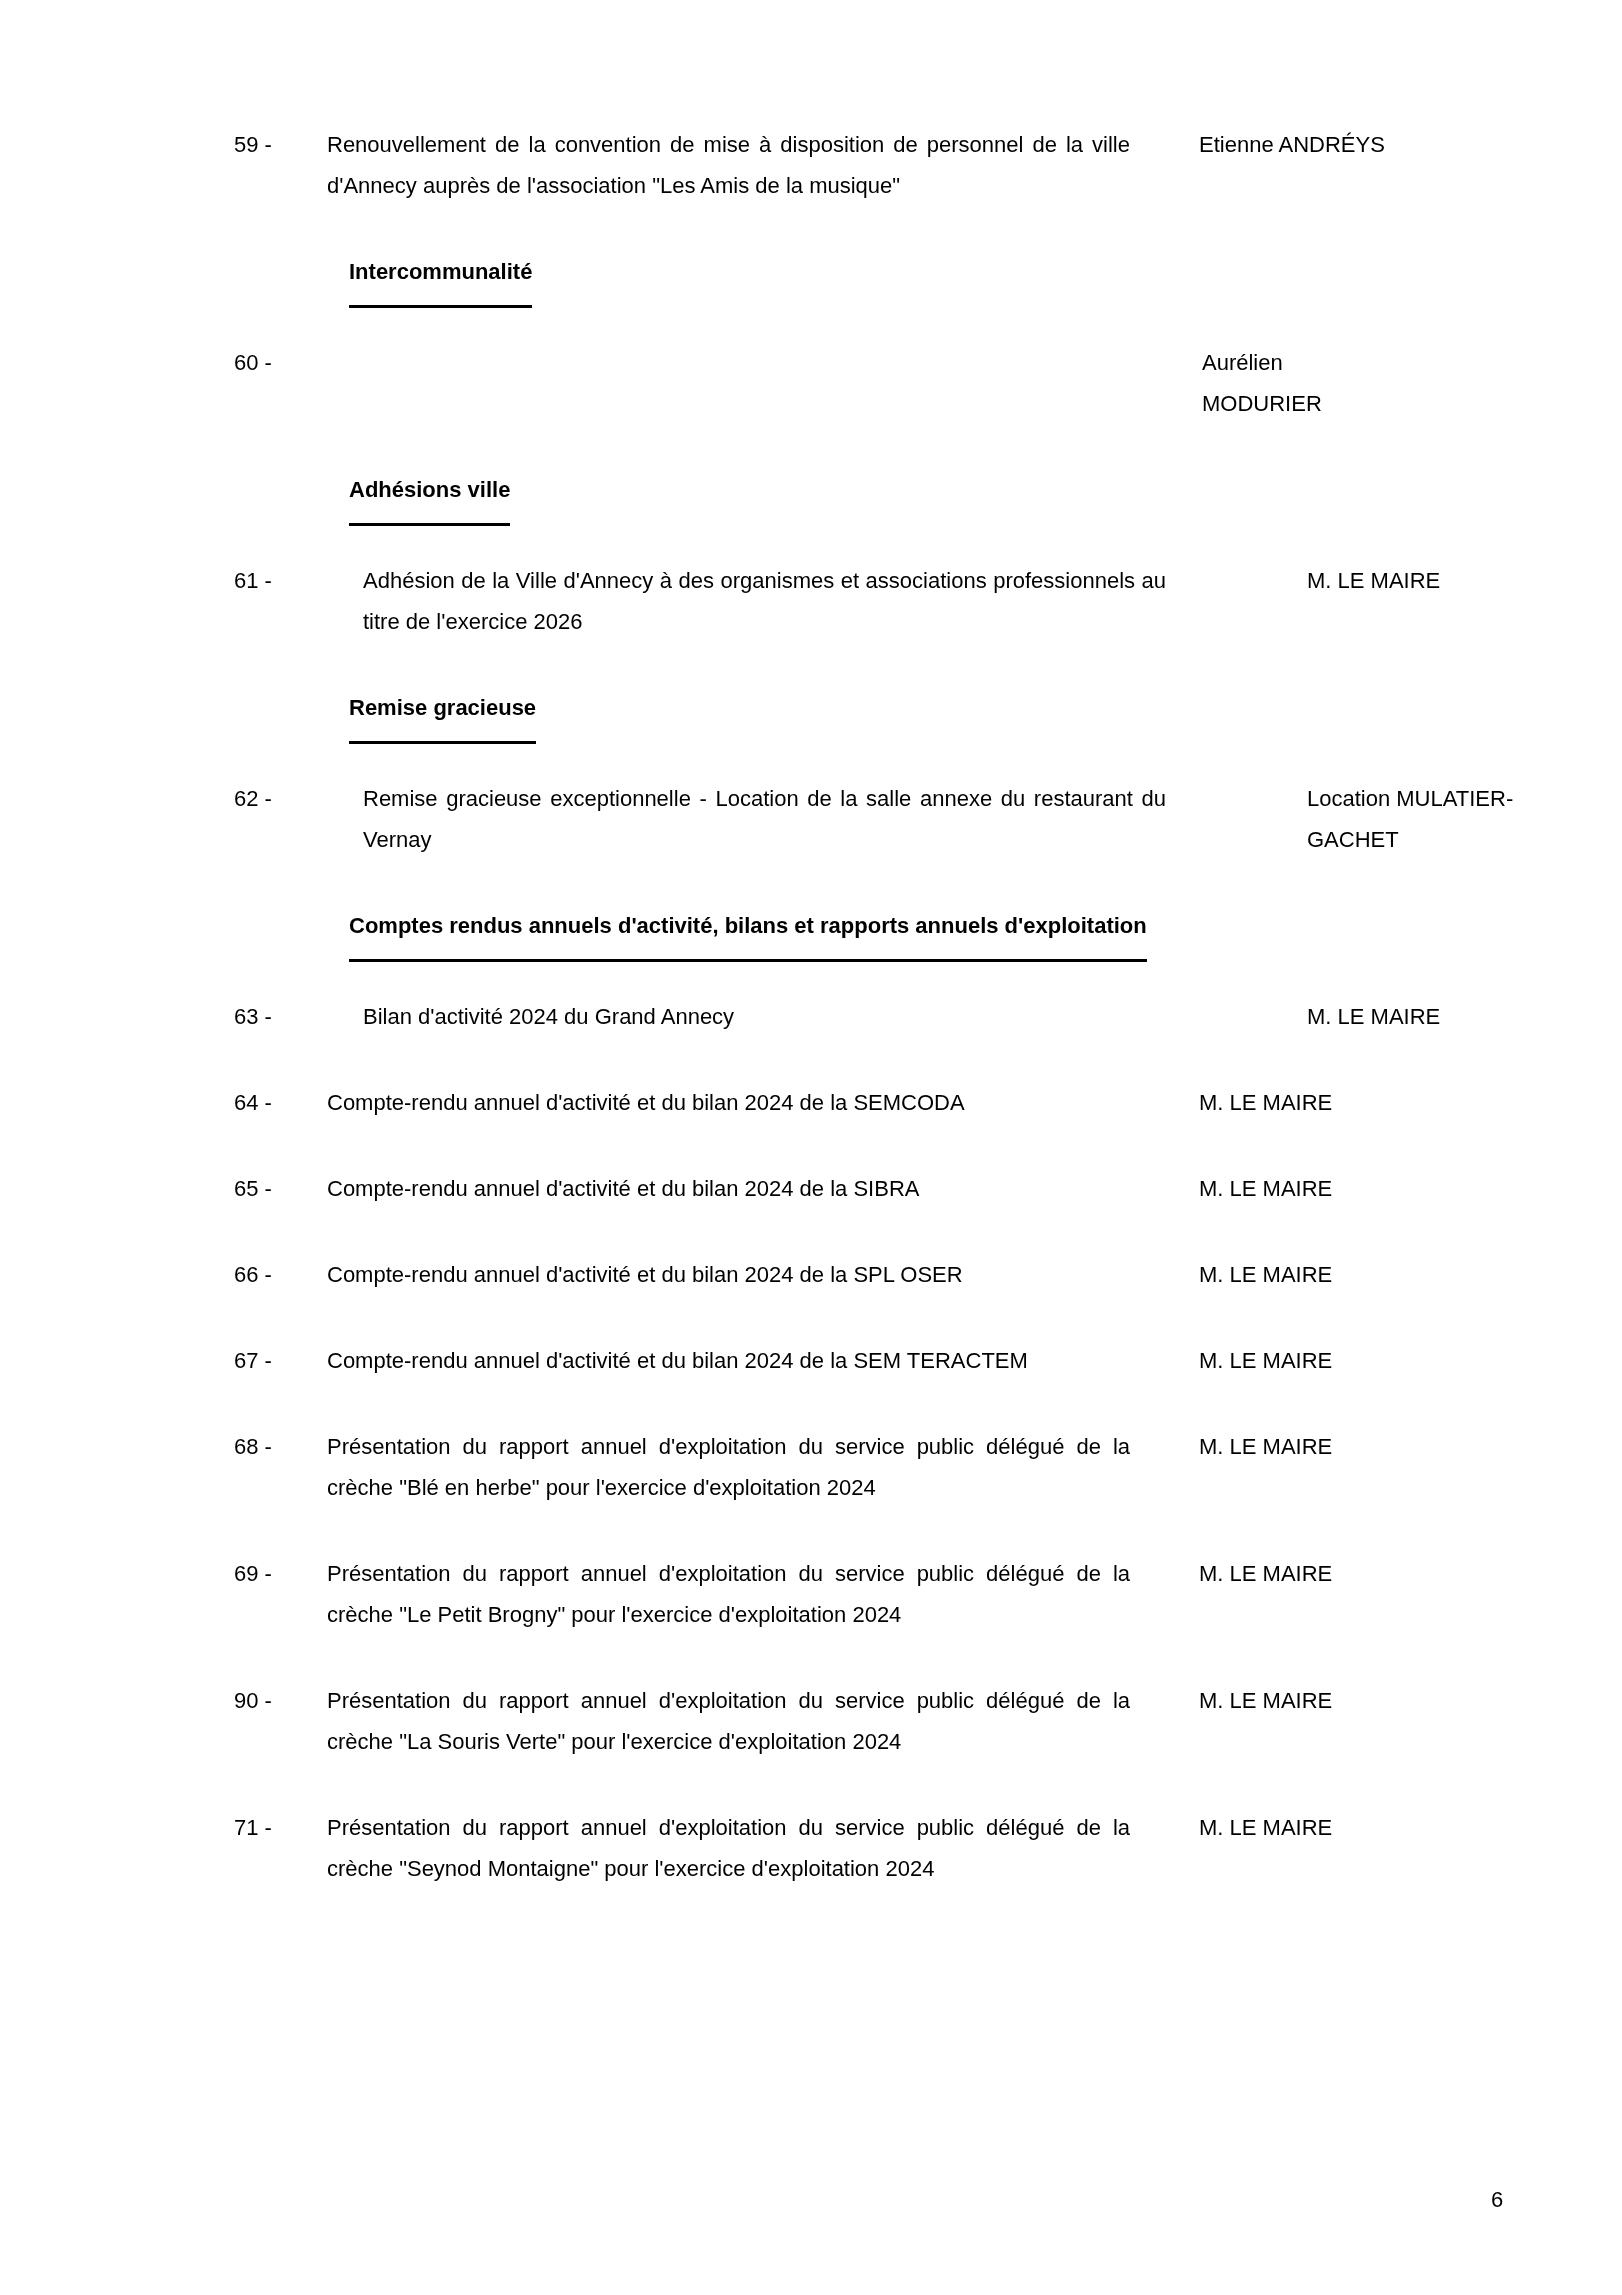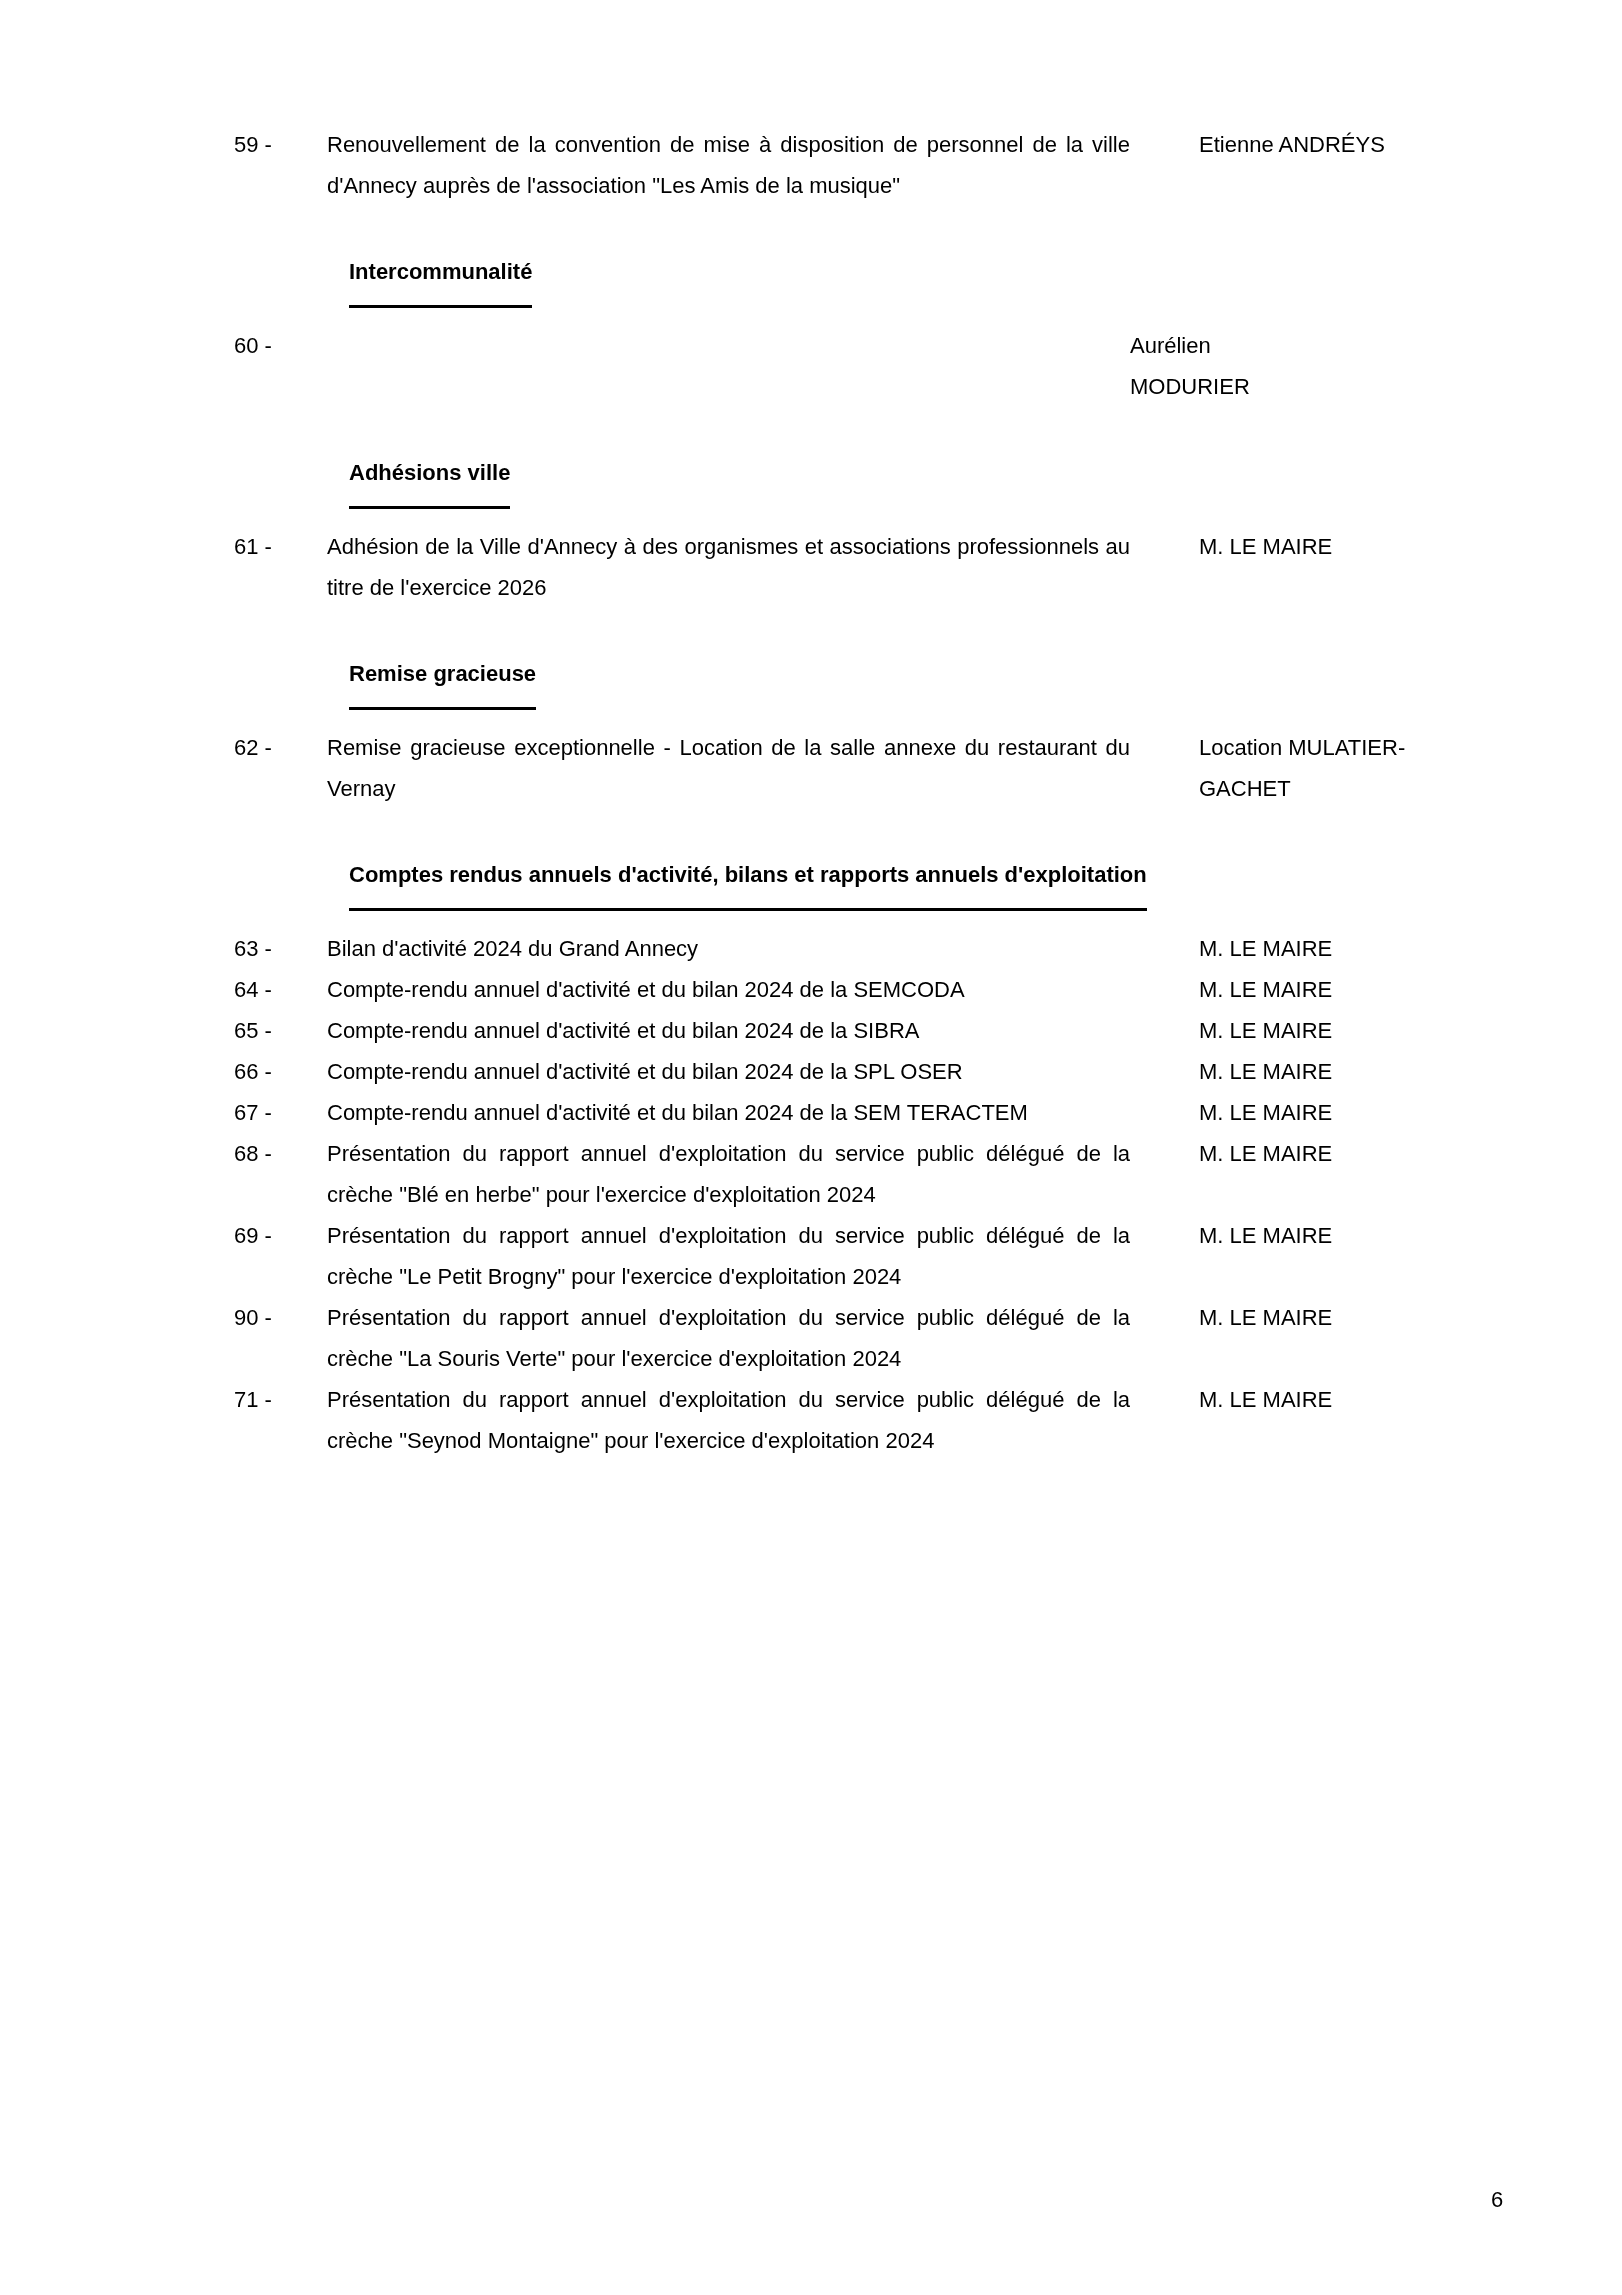--- a/index.html
+++ b/index.html
@@ -20,23 +20,23 @@
     top: 124px;
     left: 0;
     right: 0;
   }
   .entry-item {
     display: grid;
     grid-template-columns: 93px 803px 69px 284px;
     padding-left: 234px;
     align-items: start;
   }
-  .entry-item + .entry-item { }
+  .entry-item + .entry-item { margin-top: 45px; }
   .entry-item + .entry-heading { margin-top: 45px; }
-  .entry-heading + .entry-item { margin-top: 17px; }
+  .entry-heading + .entry-item { margin-top: 34px; gap: 36px; }
   .item-number { white-space: nowrap; }
   .item-text {
     text-align: justify;
     text-justify: inter-word;
   }
   .item-name { }
   .entry-heading { padding-left: 349px; }
   .heading-label {
     display: inline-block;
     font-weight: bold;

